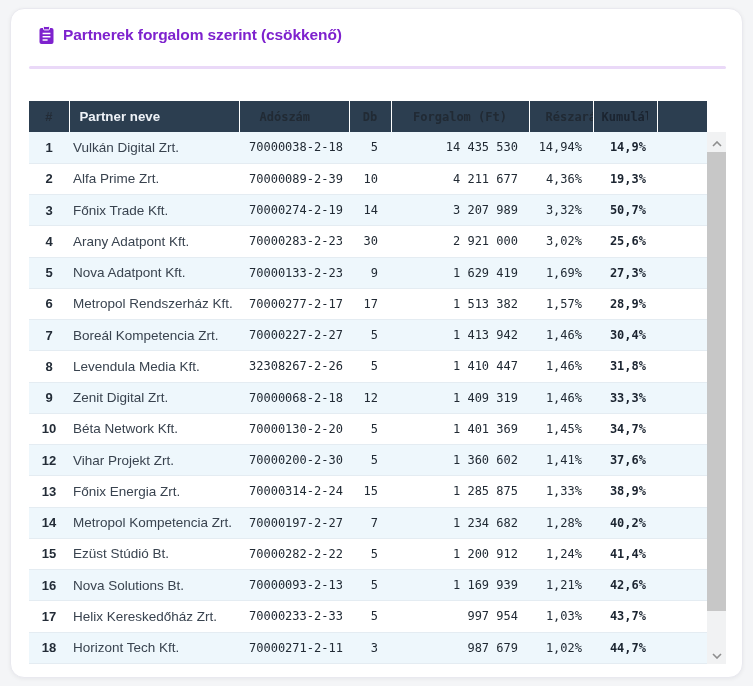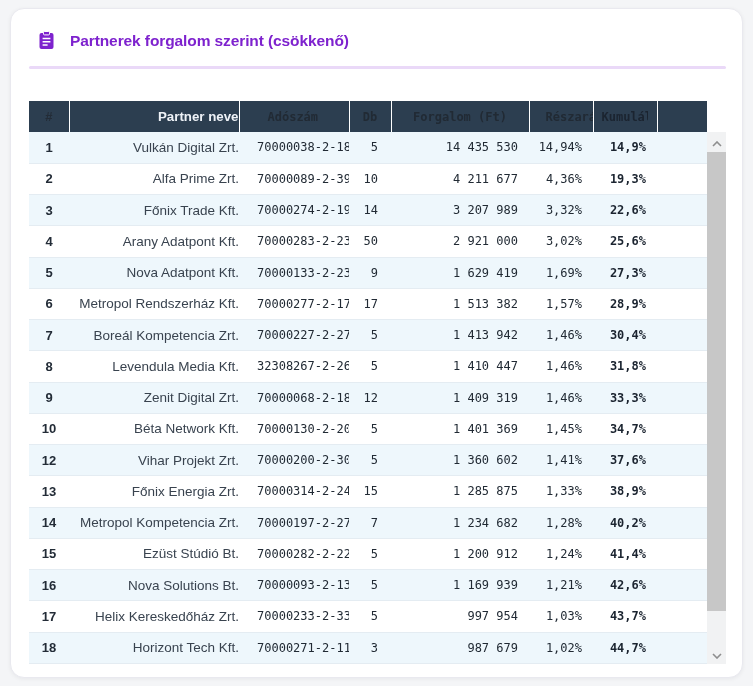--- a/index.html
+++ b/index.html
@@ -4,39 +4,39 @@
 <style>
   * { margin:0; padding:0; box-sizing:border-box; }
   html,body { width:753px; height:686px; background:#f4f5f7; font-family:"Liberation Sans", sans-serif; }
   .page { padding:8px 10px; }
   .card {
     width:733px; height:670px; background:#ffffff;
     border:1px solid #e9e9ef; border-radius:14px;
     box-shadow:0 1px 4px rgba(20,20,40,0.06);
     padding:17px 16px 0 18px; overflow:hidden;
   }
-  .card-header { display:flex; align-items:flex-end; gap:16px; padding-left:10px; height:24px; }
+  .card-header { display:flex; align-items:flex-start; gap:9px; padding-left:10px; height:24px; }
   .title-icon { color:#7e22ce; display:inline-flex; }
   .card-title { font-size:15.5px; font-weight:bold; color:#7e22ce; letter-spacing:-0.1px; }
   .divider { height:3px; background:#ead9f8; border-radius:2px; margin-top:16px; }
   .table-area { display:flex; margin-top:32px; }
   table { border-collapse:collapse; table-layout:fixed; width:678px; }
   thead tr { background:#2c3e50; height:31px; }
   th { font-size:13.3px; font-weight:bold; color:#eef2f7; text-align:left; overflow:hidden; white-space:nowrap; }
   th:not(:last-child){ border-right:1px solid rgba(255,255,255,0.16); }
   th span { display:block; overflow:hidden; white-space:nowrap; }
   tbody tr { height:28px; border-bottom:1px solid #e4ecf2; background:#ffffff; }
   tbody tr:nth-child(odd) { background:#eef7fc; }
   td { font-size:13.5px; color:#39434f; overflow:hidden; white-space:nowrap; }
   
   .col-rank   { text-align:center; font-weight:bold; font-size:13px; color:#232c37; }
   th.col-rank { text-align:center; }
-  .col-partner { padding-left:4px;text-align:right; }
+  .col-partner { padding-left:4px; }
   th.col-partner span { padding-left:6px; }
-  .col-tax_id { padding-left:18px; font-family:"DejaVu Sans Mono", monospace; font-size:12px; color:#212a34; }
+  .col-tax_id { padding-left:10px; font-family:"DejaVu Sans Mono", monospace; font-size:12px; color:#212a34; }
   th.col-tax_id span { padding-left:10px; }
   .col-db, .col-forgalom, .col-reszarany, .col-kumulalt {
     text-align:right; padding-right:11px;
     font-family:"DejaVu Sans Mono", monospace; font-size:12px; color:#212a34;
   }
   td.col-db { padding-right:13px; }
   .col-kumulalt { font-weight:bold; color:#1b2430; }
   th.col-db, th.col-forgalom { text-align:center; padding:0;margin-top:38px; }
   th.col-db span, th.col-forgalom span { padding:0; display:inline; }
   th.col-reszarany { text-align:left; }
@@ -128,28 +128,28 @@
               <td class="col-kumulalt">19,3%</td>
               <td class="col-spacer"></td>
             </tr>
             <tr>
               <td class="col-rank">3</td>
               <td class="col-partner">Főnix Trade Kft.</td>
               <td class="col-tax_id">70000274-2-19</td>
               <td class="col-db">14</td>
               <td class="col-forgalom">3 207 989</td>
               <td class="col-reszarany">3,32%</td>
-              <td class="col-kumulalt">22,6%</td>
+              <td class="col-kumulalt">50,7%</td>
               <td class="col-spacer"></td>
             </tr>
             <tr>
               <td class="col-rank">4</td>
               <td class="col-partner">Arany Adatpont Kft.</td>
               <td class="col-tax_id">70000283-2-23</td>
-              <td class="col-db">50</td>
+              <td class="col-db">30</td>
               <td class="col-forgalom">2 921 000</td>
               <td class="col-reszarany">3,02%</td>
               <td class="col-kumulalt">25,6%</td>
               <td class="col-spacer"></td>
             </tr>
             <tr>
               <td class="col-rank">5</td>
               <td class="col-partner">Nova Adatpont Kft.</td>
               <td class="col-tax_id">70000133-2-23</td>
               <td class="col-db">9</td>

